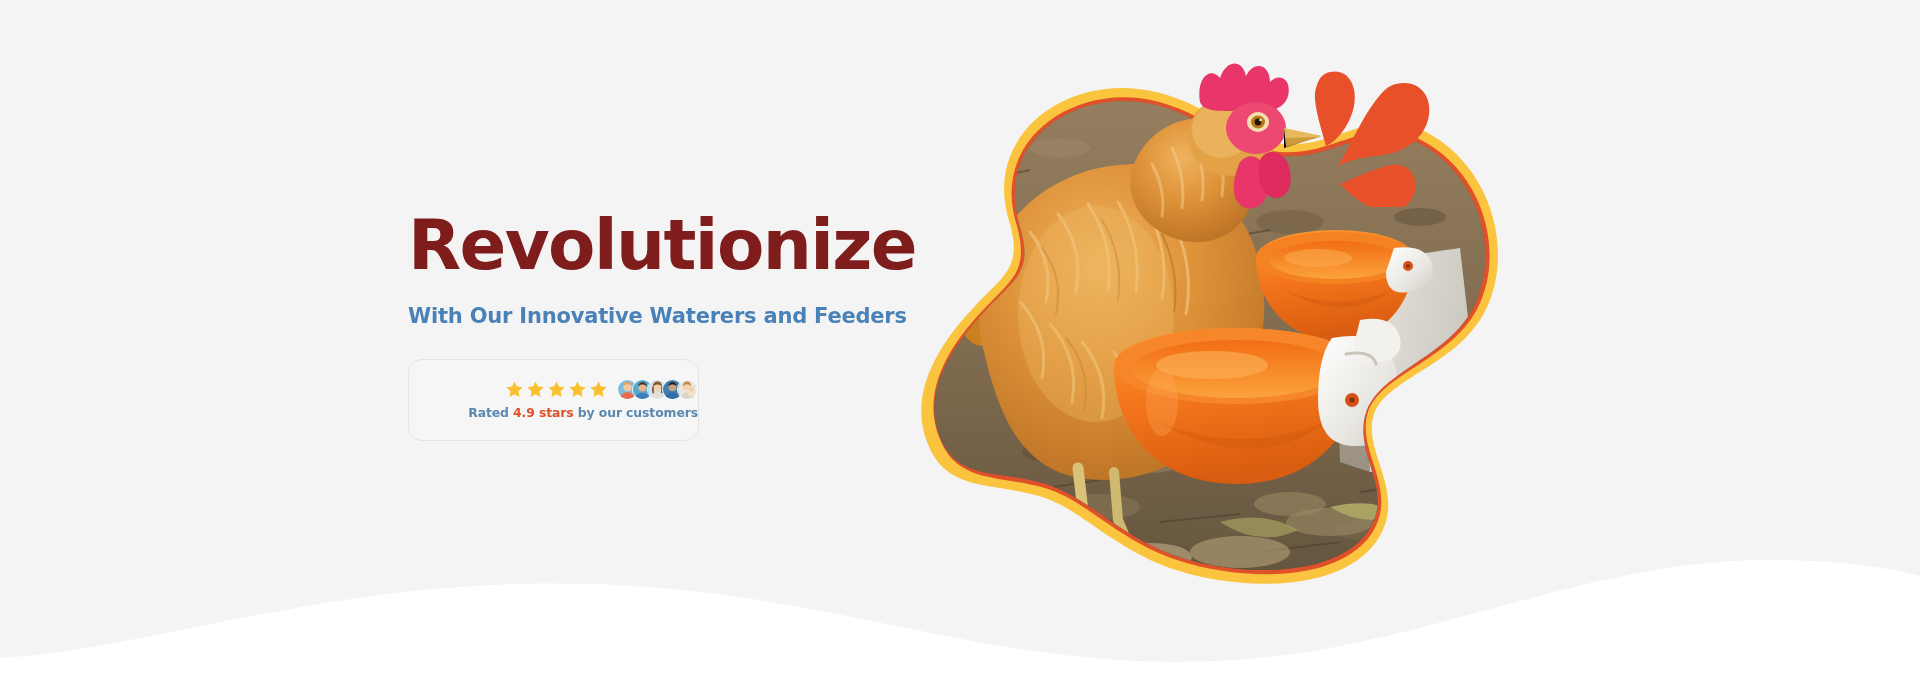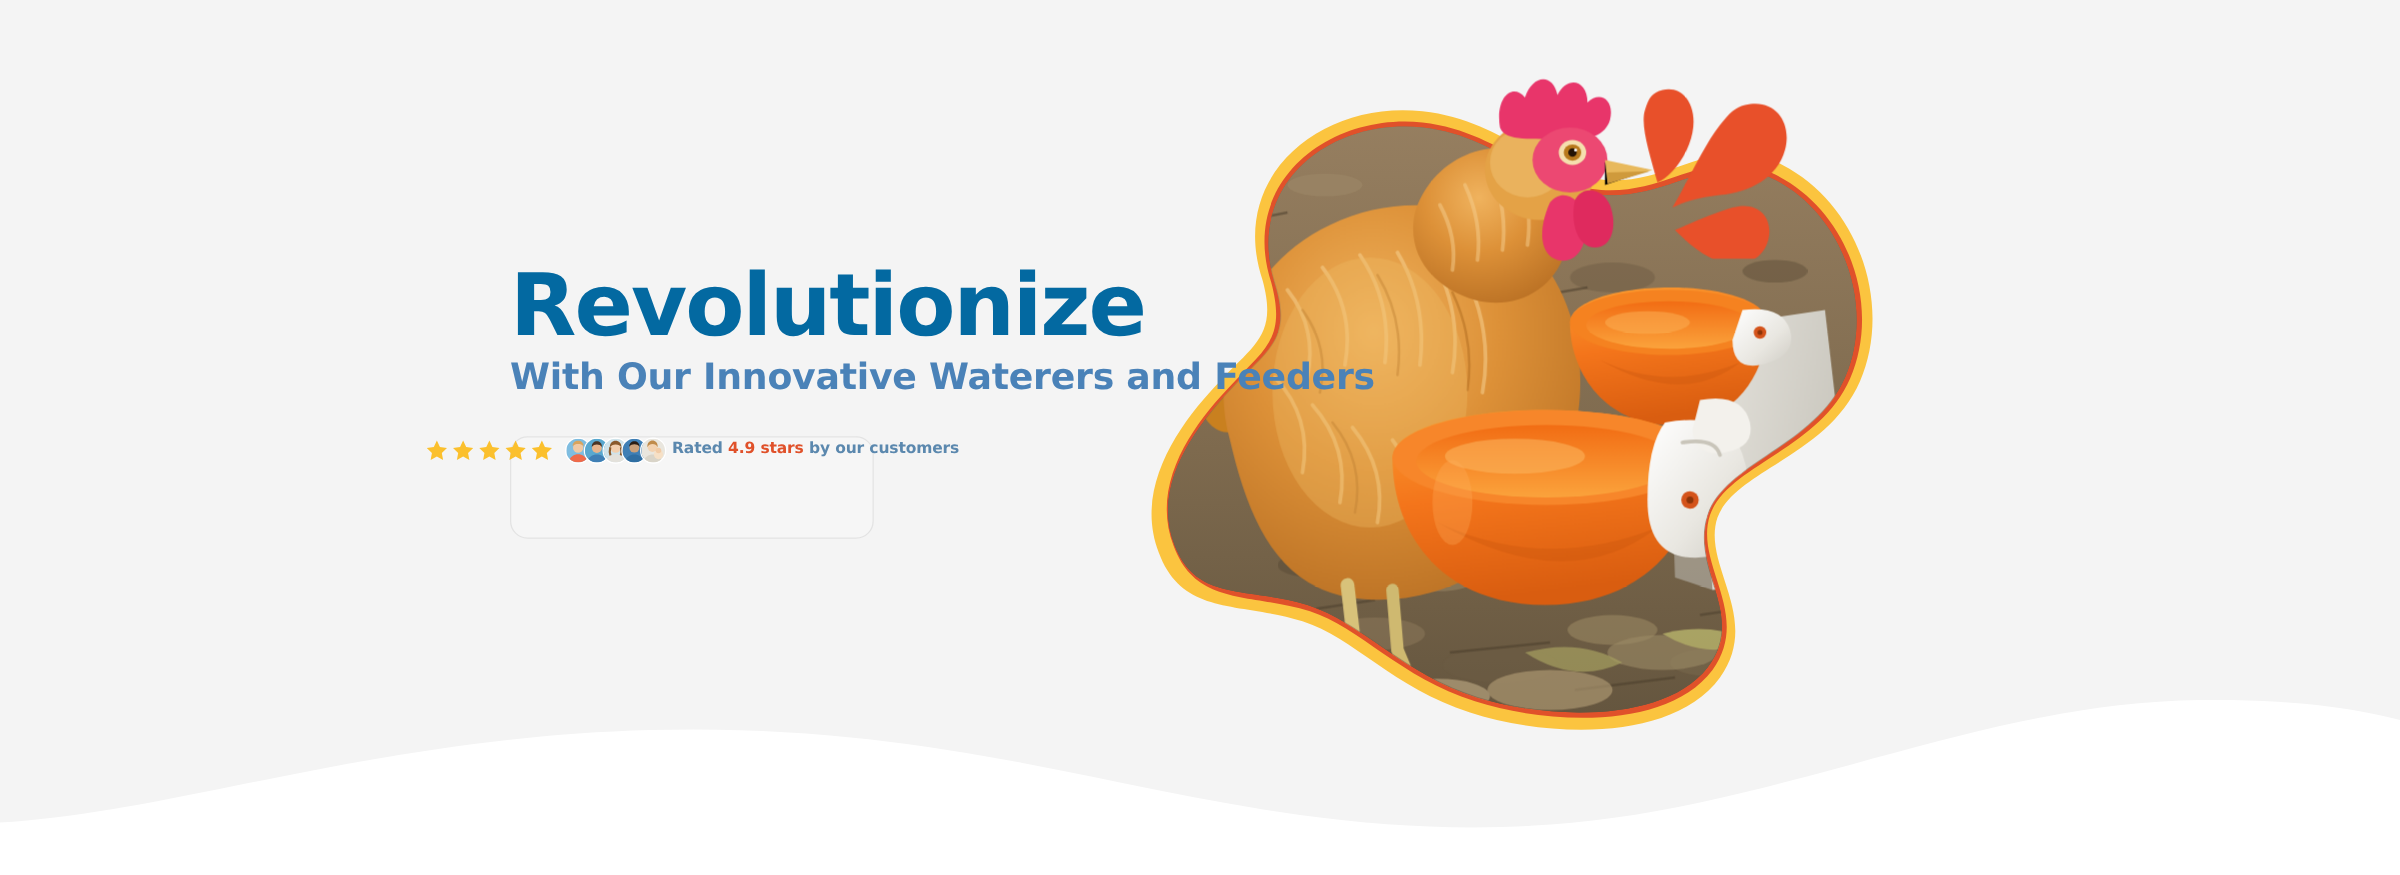--- a/index.html
+++ b/index.html
@@ -39,47 +39,47 @@
     top: 212px;
     width: 560px;
     z-index: 20;
   }
 
   .headline {
     font-size: 69px;
     line-height: 0.98;
     font-weight: 800;
     letter-spacing: -1.6px;
-    color: #0369a1;
+    color: #7f1d1d;
     font-family: "DejaVu Sans", sans-serif;
     white-space: nowrap;
   }
   .headline .line2 { display: block; }
 
   .subhead {
-    margin-top: 4px;
-    font-size: 29px;
+    margin-top: 24px;
+    font-size: 21px;
     font-weight: 700;
     letter-spacing: -0.2px;
     color: #4a82b8;
     font-family: "DejaVu Sans", sans-serif;
     white-space: nowrap;
   }
 
   
   .rating-badge {
     margin-top: 31px;
     width: 291px;
     height: 82px;
     border: 1px solid #e3e3e3;
     border-radius: 14px;
     background: #f6f6f6;
     display: flex;
-    flex-direction: row;
-    align-items: flex-start;
+    flex-direction: column;
+    align-items: flex-end;
     justify-content: center;
     gap: 5px;
   }
 
   .badge-top {
     display: flex;
     align-items: center;
     gap: 9px;
   }
 

